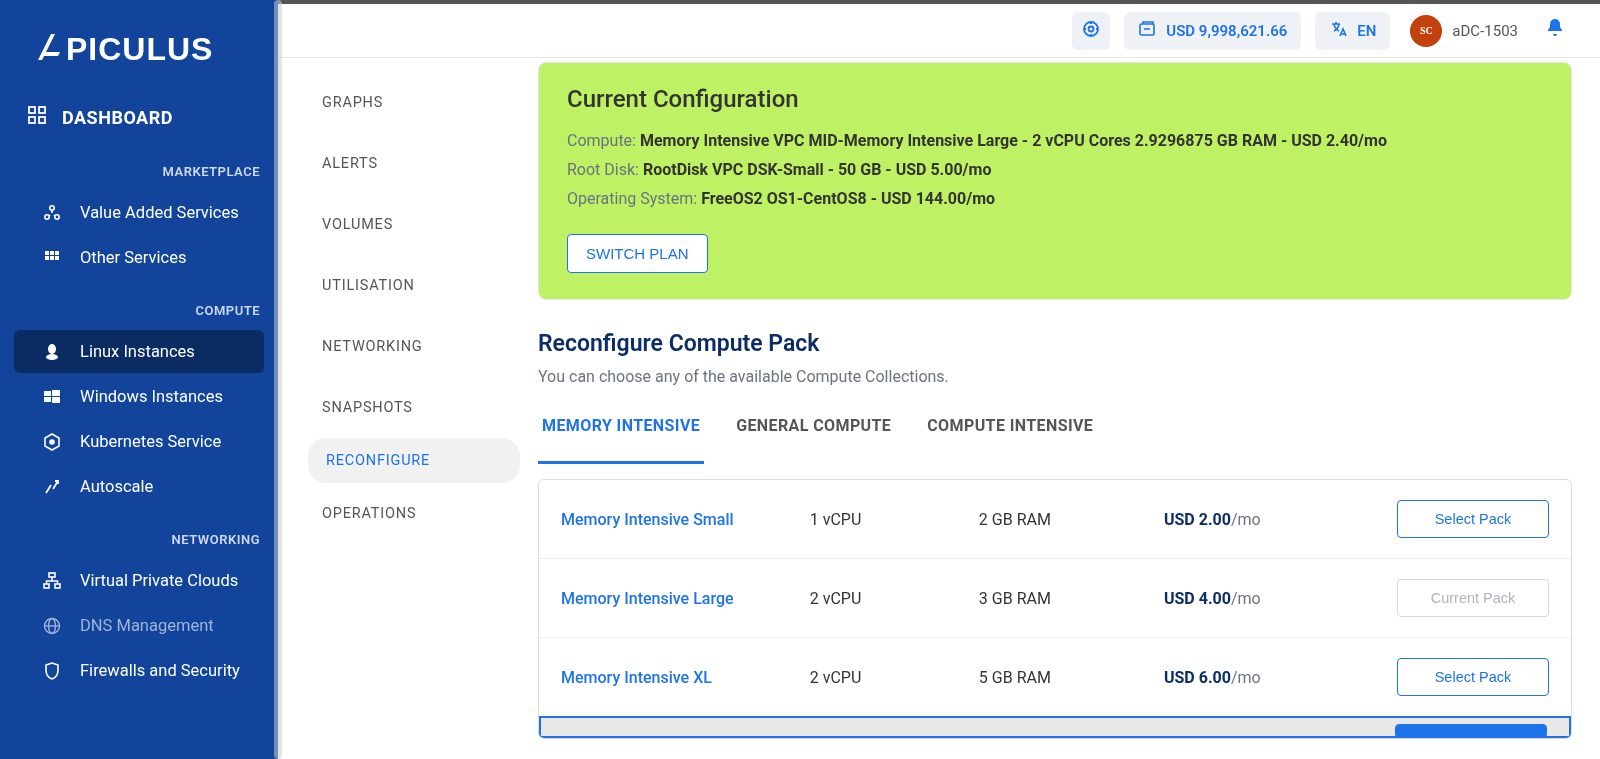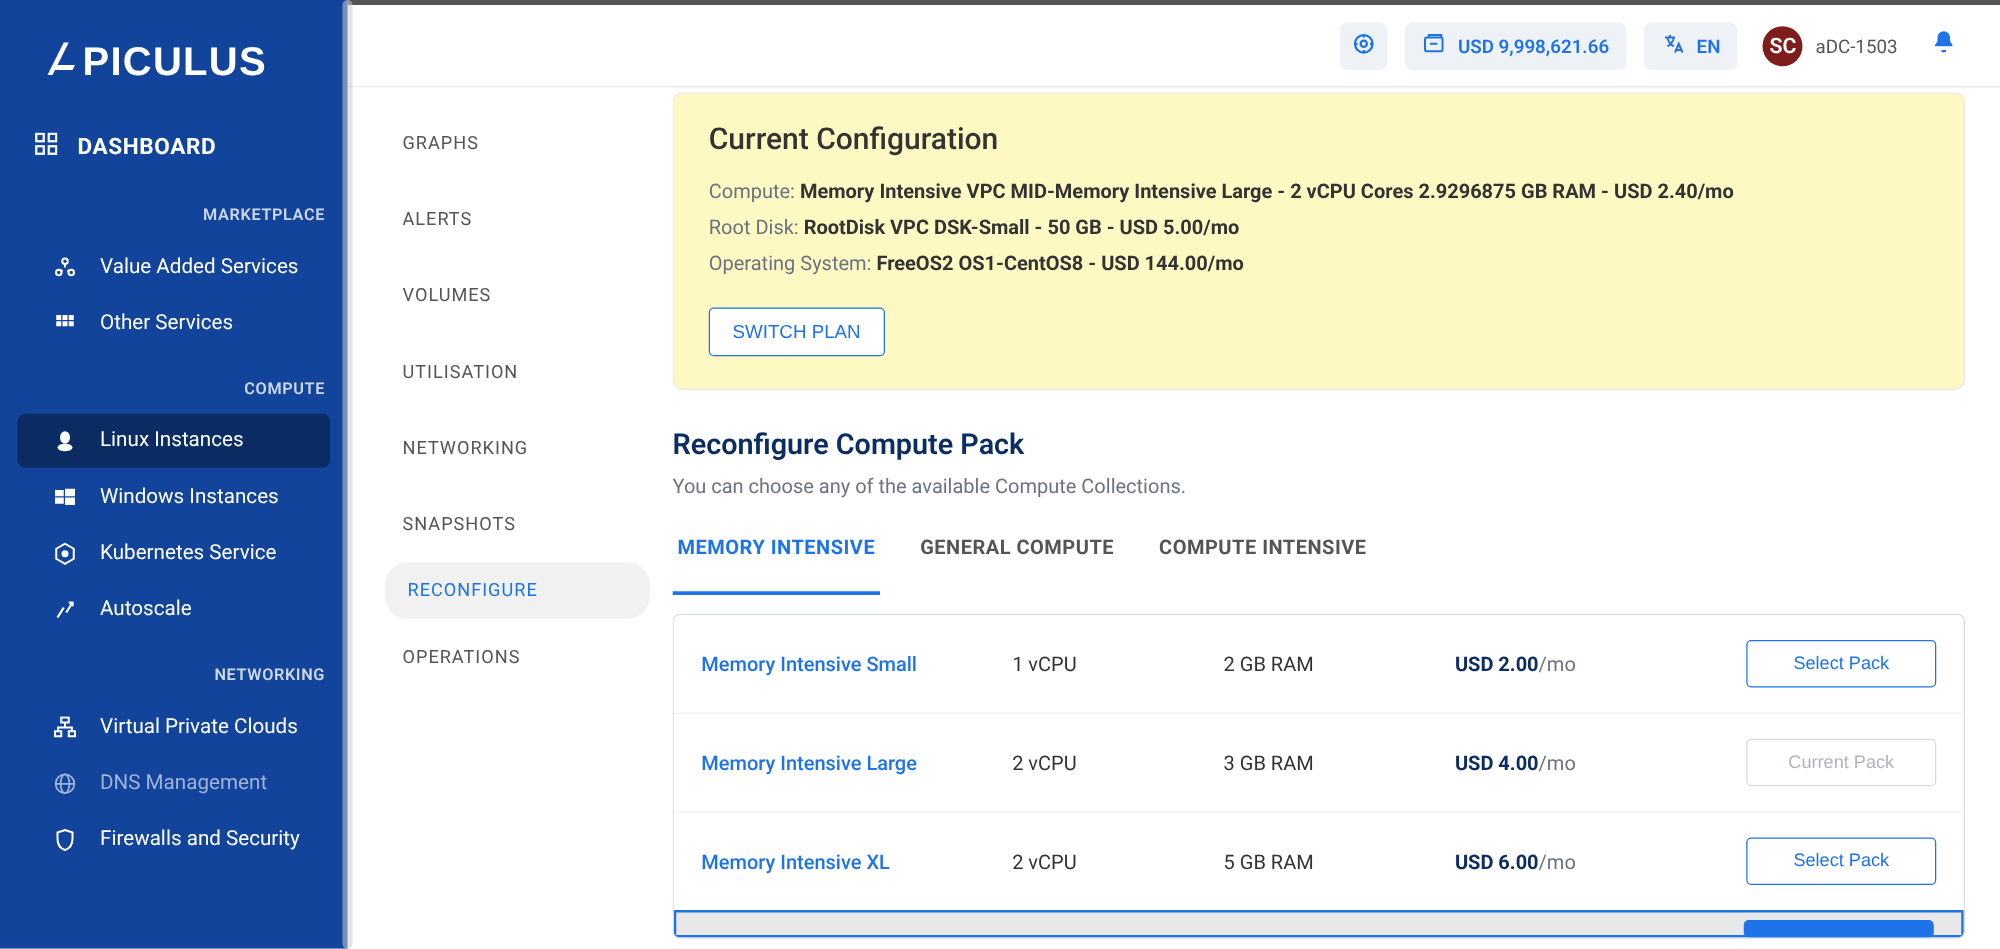--- a/index.html
+++ b/index.html
@@ -71,21 +71,21 @@
   .nav-item.active {
     background: #0a2c63;
   }
   .nav-item .icon { width: 20px; display: inline-flex; justify-content: center; color: #e6ecf8; }
   .nav-item.muted { color: #9fb3d9; }
   .nav-item.muted .icon { color: #9fb3d9; }
 
   
   .main { flex: 1; display: flex; flex-direction: column; background: #fff; min-width: 0; }
   .topbar {
-    height: 70px;
+    height: 58px;
     border-top: 4px solid #555;
     border-bottom: 1px solid #e4e7ec;
     display: flex;
     align-items: center;
     justify-content: flex-end;
     padding: 0 28px;
     gap: 14px;
     background: #fff;
   }
   .top-chip {
@@ -95,22 +95,22 @@
     background: #eef2f7;
     padding: 8px 14px;
     border-radius: 6px;
     color: #1e73e8;
     font-weight: 600;
     font-size: 15px;
   }
   .top-chip.square { padding: 8px 10px; }
   .avatar {
     width: 32px; height: 32px; border-radius: 50%;
-    background: #7f1d1d; color: #fff; display: inline-flex;
-    align-items: center; justify-content: center; font-size: 17px; font-weight: 600;
+    background: #c2410c; color: #fff; display: inline-flex;
+    align-items: center; justify-content: center; font-size: 10px; font-weight: 600; font-family: Liberation Serif, serif;
   }
   .account { display: inline-flex; align-items: center; gap: 10px; color: #555; font-size: 15px; padding: 0 6px;}
   .bell { color: #1e73e8; font-size: 22px; padding: 0 6px; }
 
   .content { flex: 1; display: flex; min-height: 0; }
   .subnav {
     width: 260px;
     padding: 14px 18px 20px 30px;
     background: #fff;
   }
@@ -128,21 +128,21 @@
     font-weight: 400;
     padding: 14px 18px;
   }
 
   .panel {
     flex: 1;
     padding: 4px 28px 0 0;
     overflow: hidden;
   }
   .card-config {
-    background: #fef9c3;
+    background: #bef264;
     border: 1px solid #e6e8ec;
     border-radius: 8px;
     padding: 22px 28px 26px 28px;
     margin-bottom: 30px;
   }
   .card-config h2 { font-size: 24px; font-weight: 500; color: #333; margin-bottom: 18px; }
   .cfg-row { font-size: 16px; color: #6b7280; margin: 10px 0; }
   .cfg-row b { color: #333; font-weight: 700; }
   .btn-outline {
     display: inline-block;

